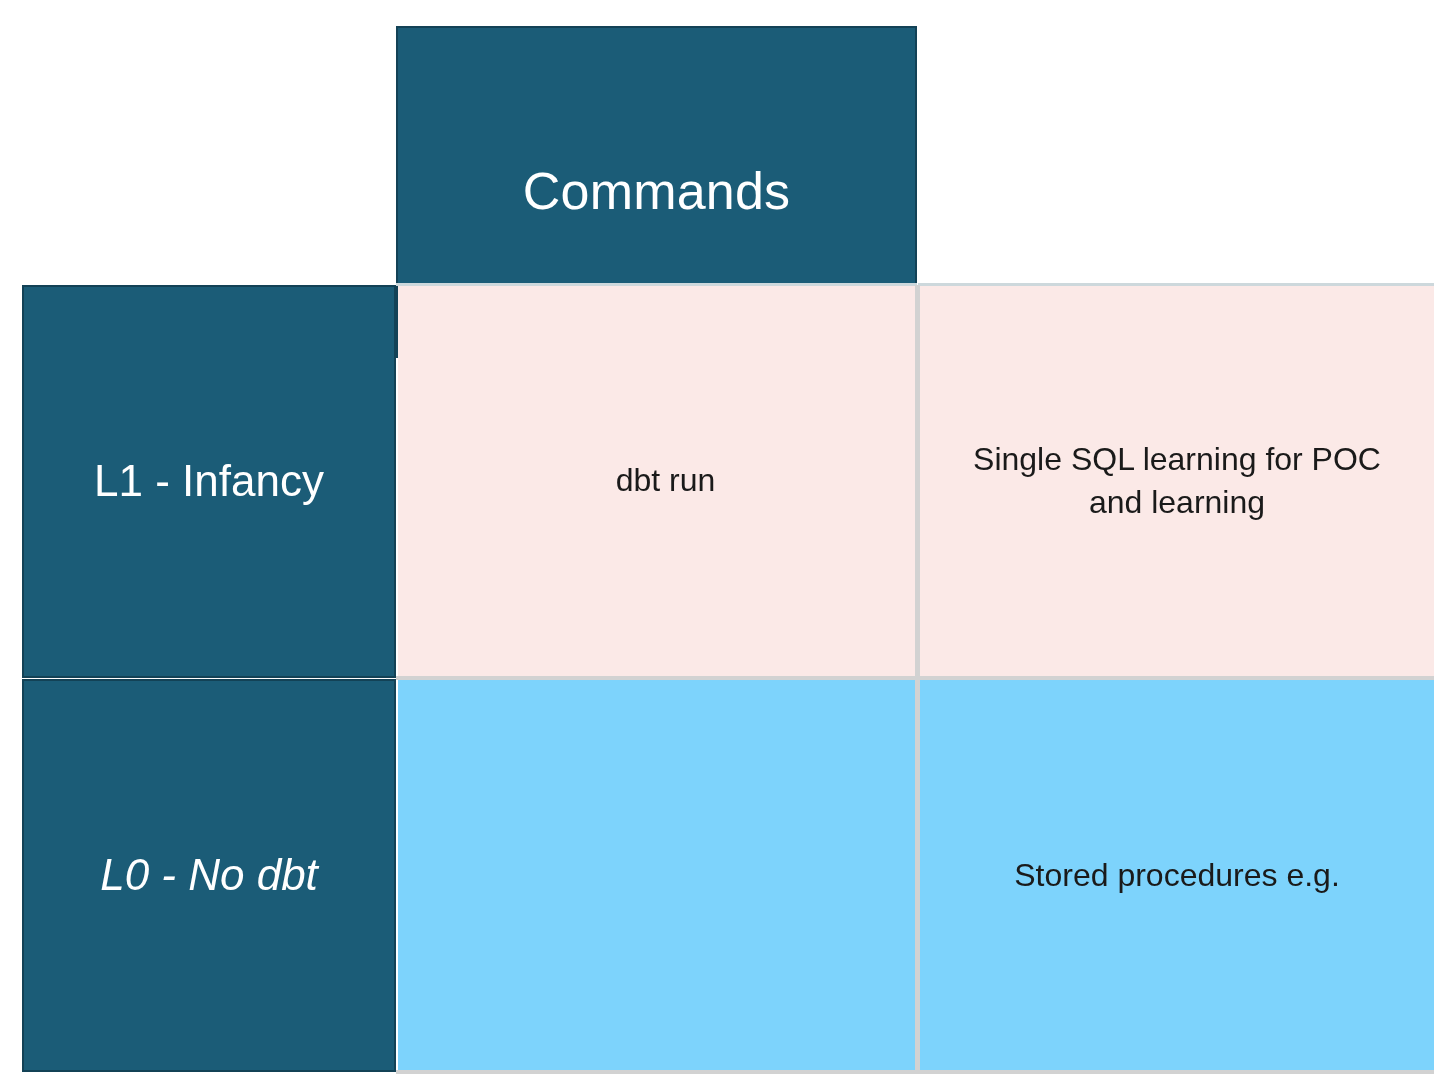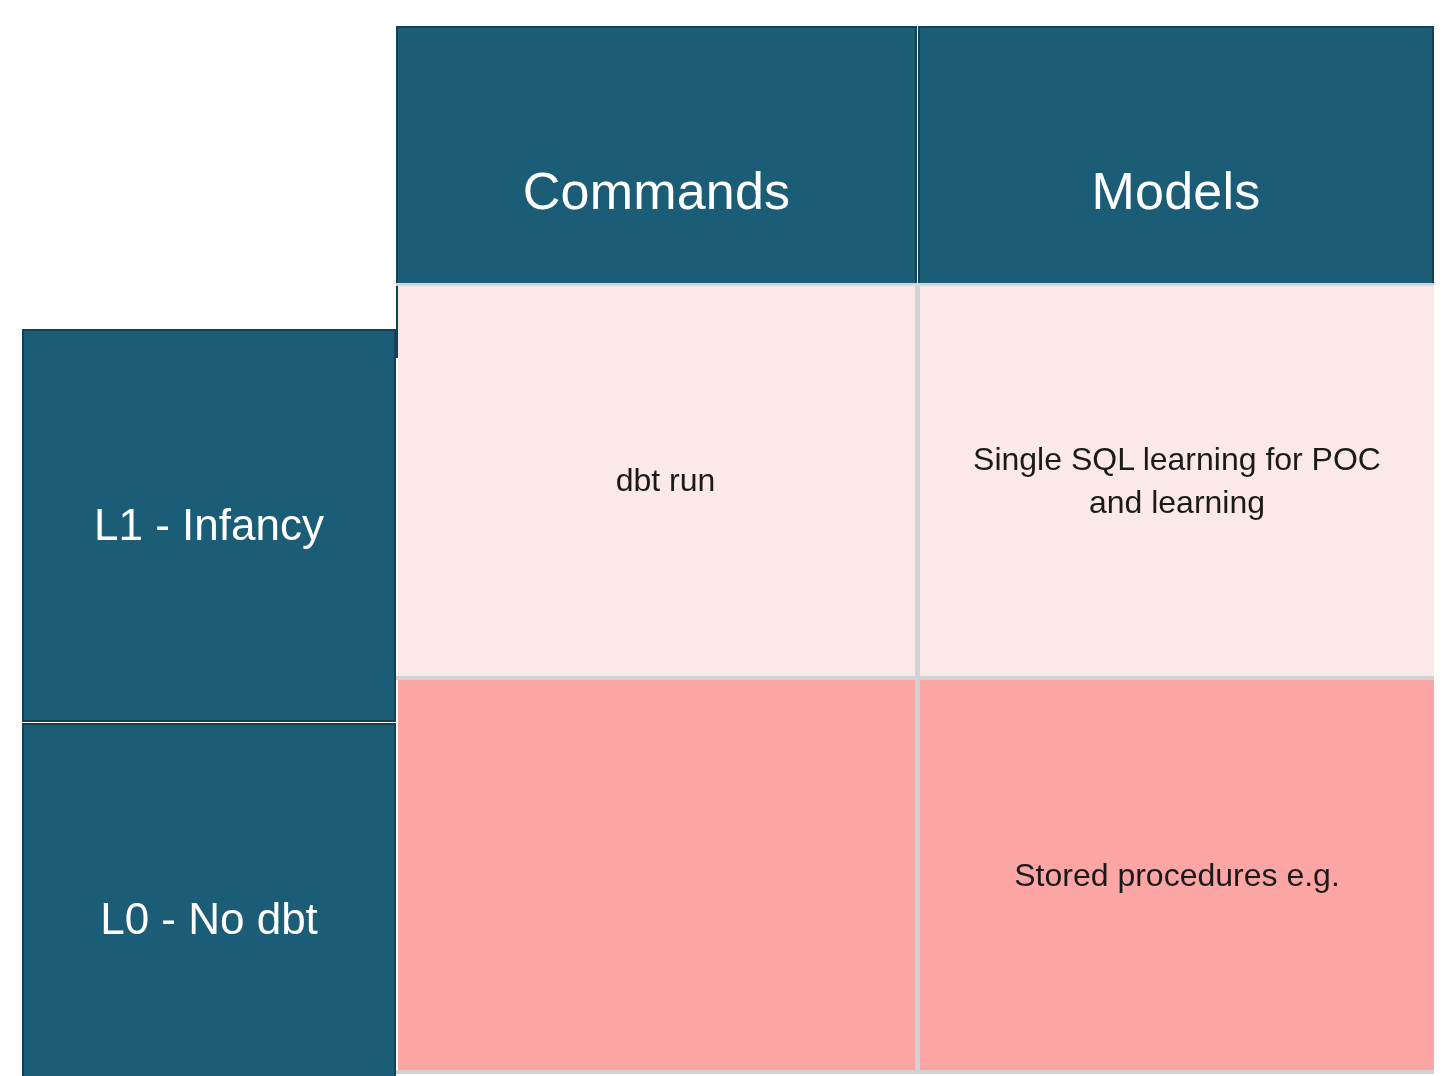--- a/index.html
+++ b/index.html
@@ -51,43 +51,42 @@
     border: 2px solid #134256;
     box-sizing: border-box;
     display: flex;
     align-items: center;
     justify-content: center;
     color: #ffffff;
     font-size: 44px;
     font-weight: 400;
     line-height: 1.15;
     text-align: center;
-    margin-top: 44px;
   }
   #row-header-l1 { top: 285px; height: 393px; }
-  #row-header-l0 { top: 679px; height: 393px; }
+  #row-header-l0 { top: 679px; height: 393px; font-style: italic; }
 
   
   .body-cell {
     position: absolute;
     box-sizing: border-box;
     display: flex;
     align-items: center;
     justify-content: center;
     padding: 0 26px;
     color: #1a1a1a;
     font-size: 32px;
     font-weight: 400;
     line-height: 1.34;
     text-align: center;
   }
   .body-cell .cell-text { display: block; width: 100%; }
 
   .row-l1 { top: 285px; height: 391px; background: #fbe9e7; }
-  .row-l0 { top: 680px; height: 390px; background: #fca5a5; }
+  .row-l0 { top: 680px; height: 390px; background: #7dd3fc; }
 
   .col-commands { left: 398px; width: 519px; padding-left: 42px; }
   .col-models   { left: 920px; width: 514px; }
 
   
   .rule {
     position: absolute;
     background: #d2d2d2;
   }
   #rule-vertical-body {
@@ -125,23 +124,20 @@
 </style>
 </head>
 <body>
 
 <div id="matrix-root">
 
   <div class="col-header" id="col-header-commands">
     <span>Commands</span>
   </div>
 
-  <div class="col-header" id="col-header-models">
-    <span>Models</span>
-  </div>
 
   <div class="row-header" id="row-header-l1">
     <span>L1 - Infancy</span>
   </div>
 
   <div class="row-header" id="row-header-l0">
     <span>L0 - No dbt</span>
   </div>
 
   <div class="body-cell row-l1 col-commands">

